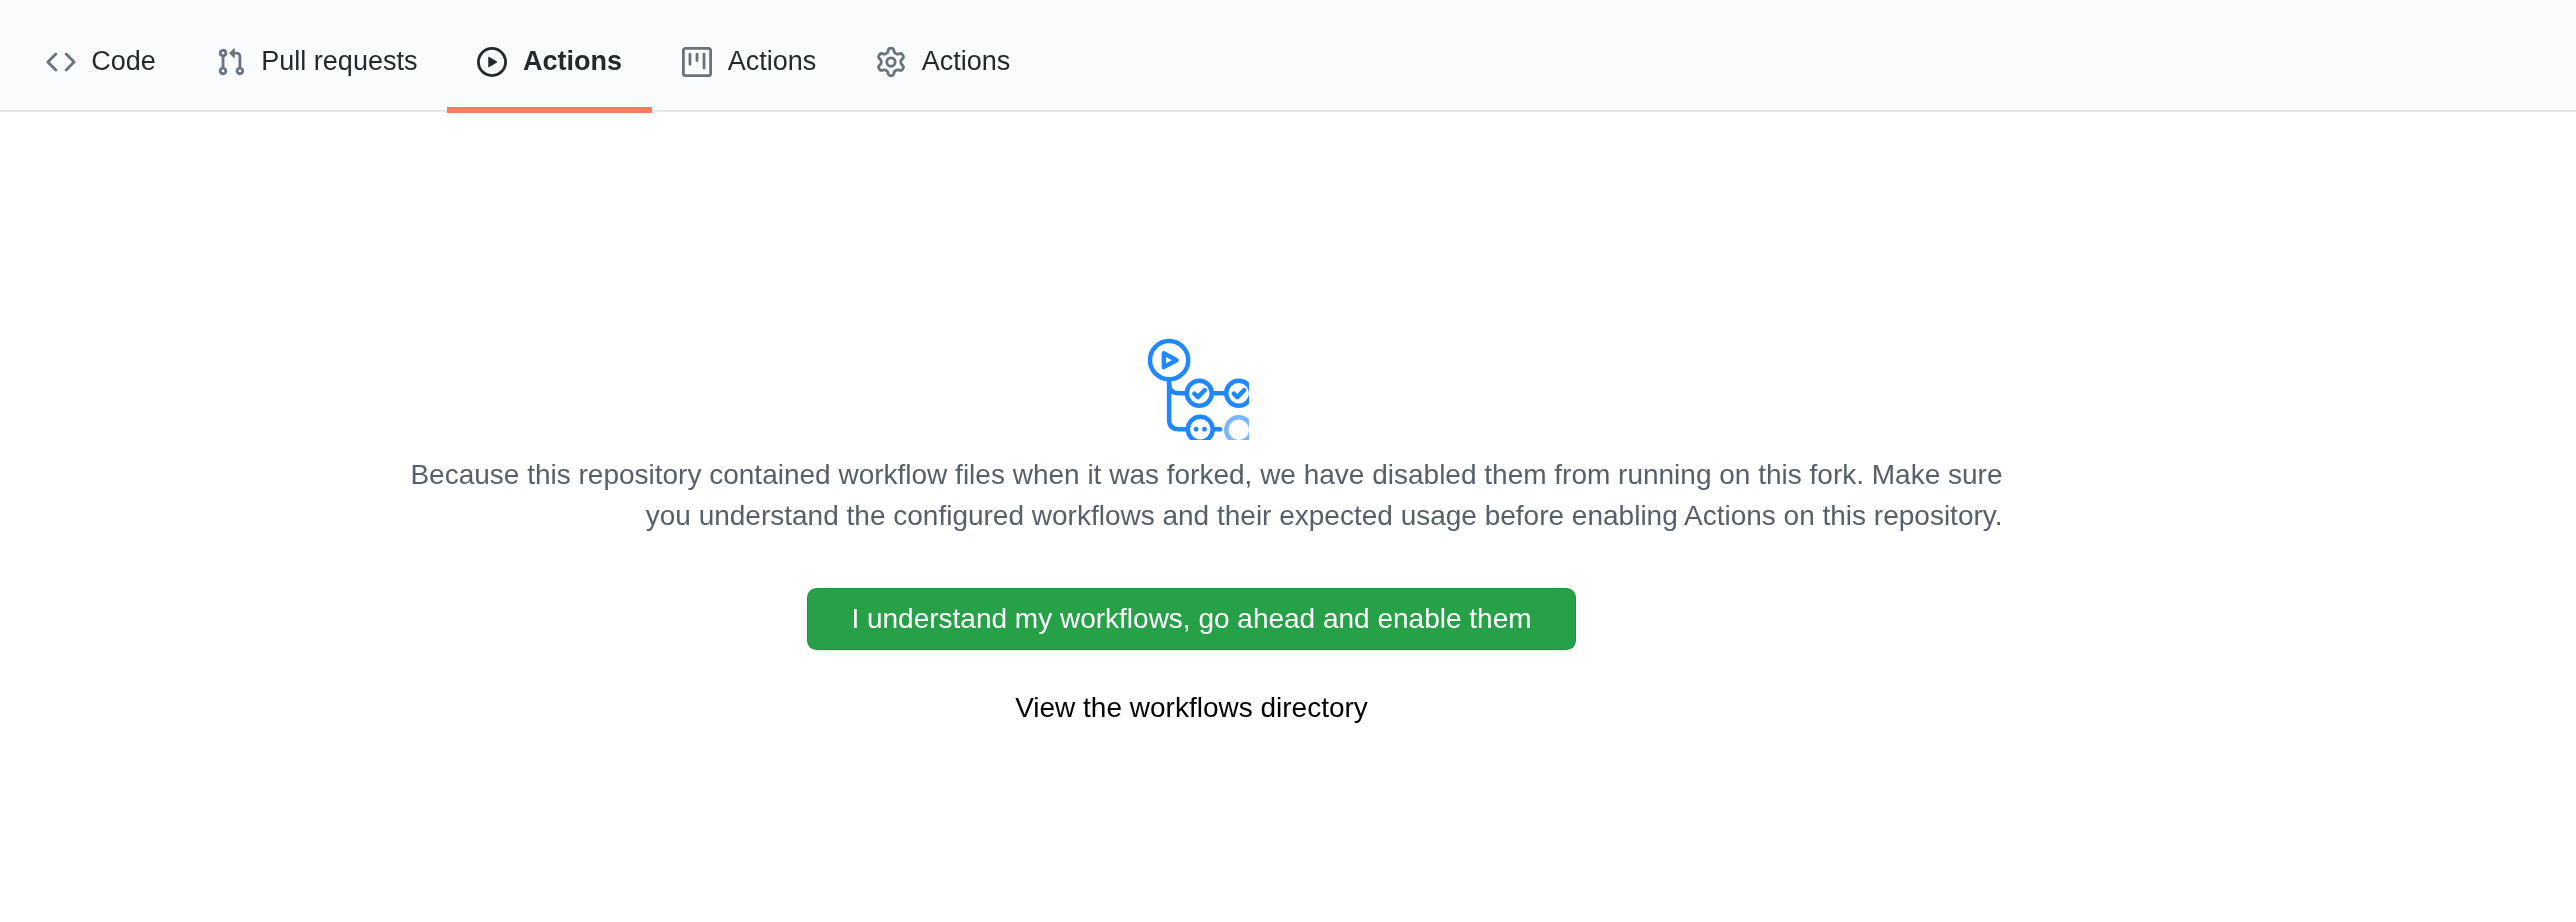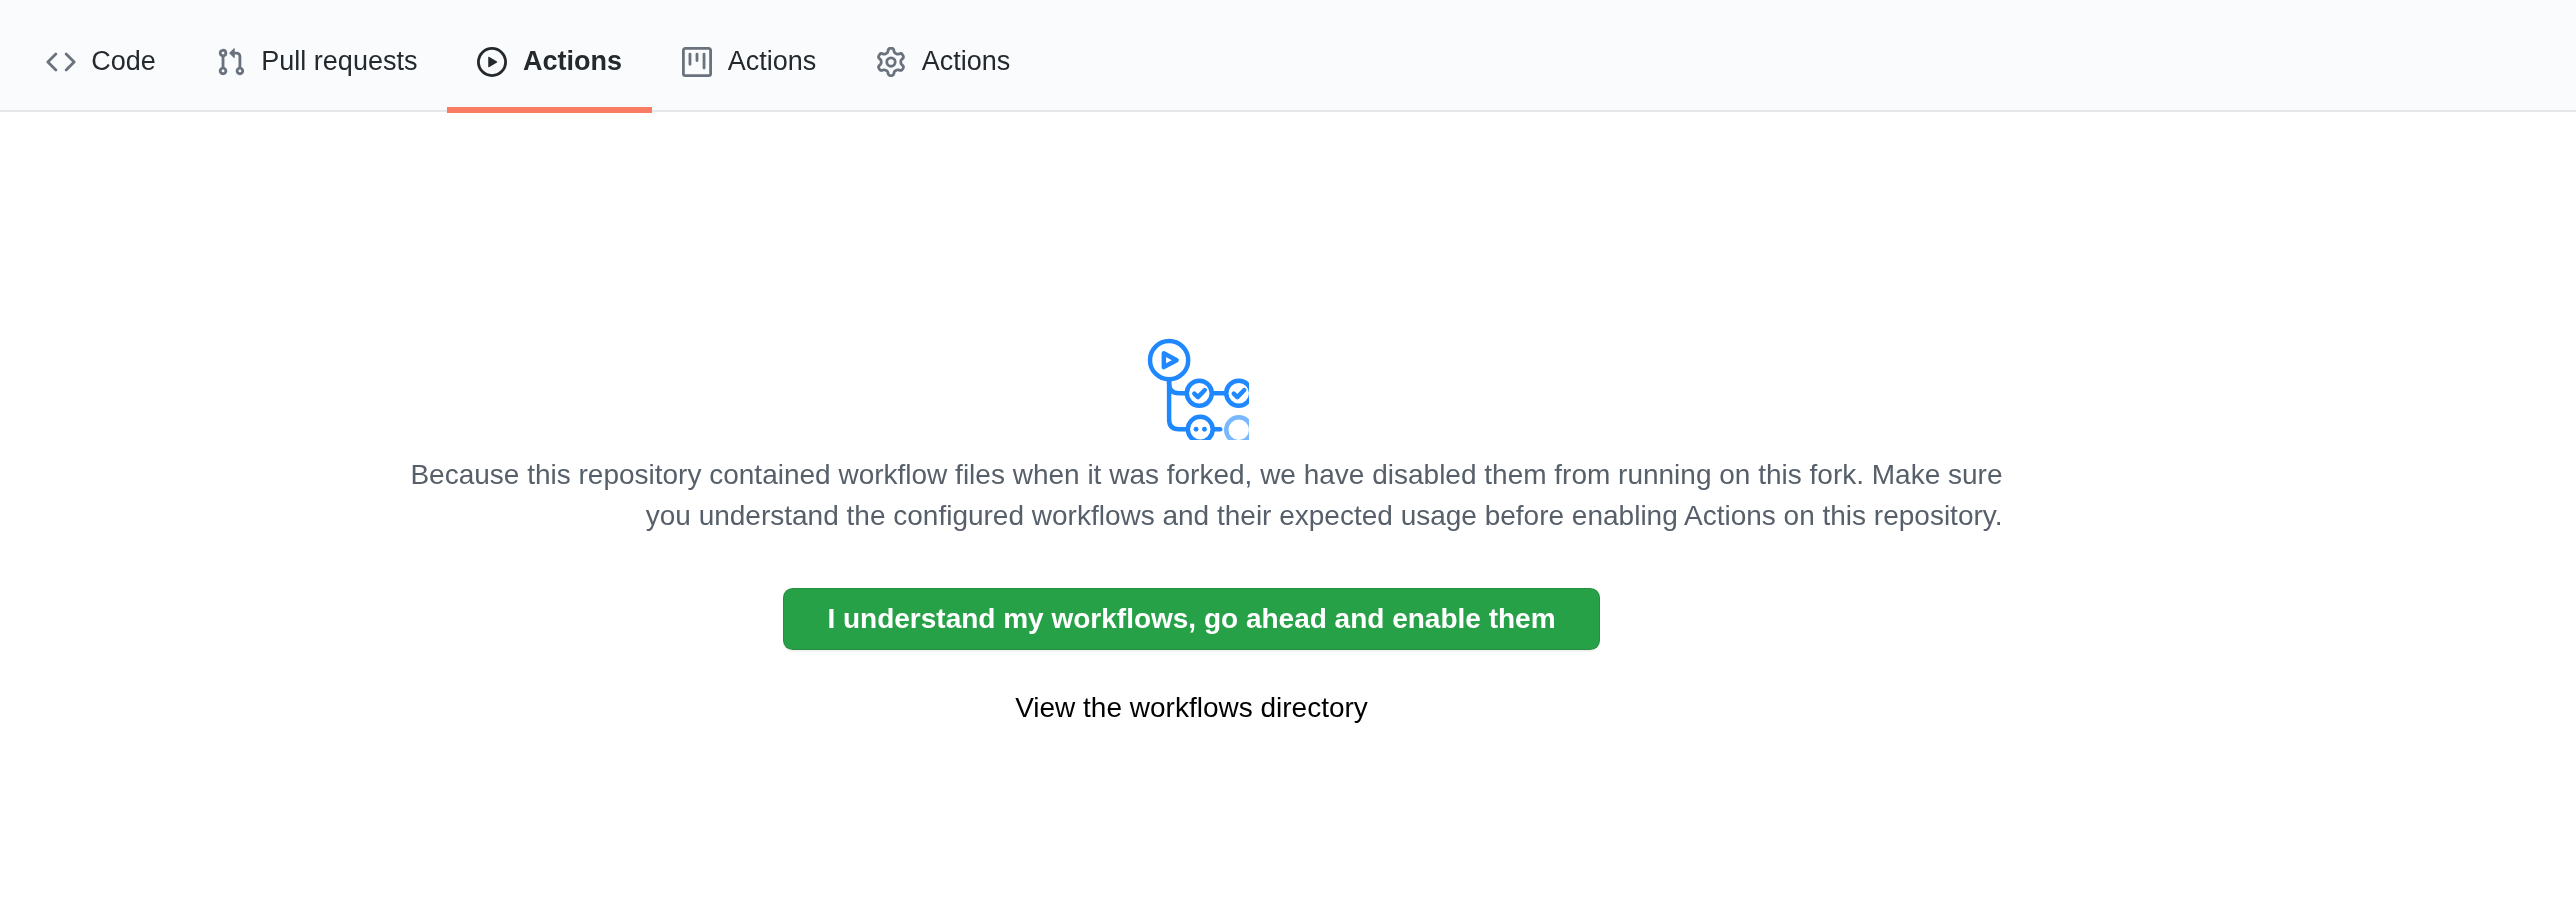--- a/index.html
+++ b/index.html
@@ -75,21 +75,21 @@
     margin-top: 52px;
     height: 62px;
     padding: 0 43px;
     display: inline-flex;
     align-items: center;
     justify-content: center;
     background: #26a148;
     color: #ffffff;
     font-family: inherit;
     font-size: 28px;
-    font-weight: 700;
+    font-weight: 400;
     border: 1px solid rgba(27,31,35,0.15);
     border-radius: 9.8px;
     box-shadow: 0 2px 0 rgba(27,31,35,0.06);
     cursor: pointer;
     white-space: nowrap;
   }
   .workflows-link {
     margin-top: 42px;
     font-size: 28px;
     color: #000000;

